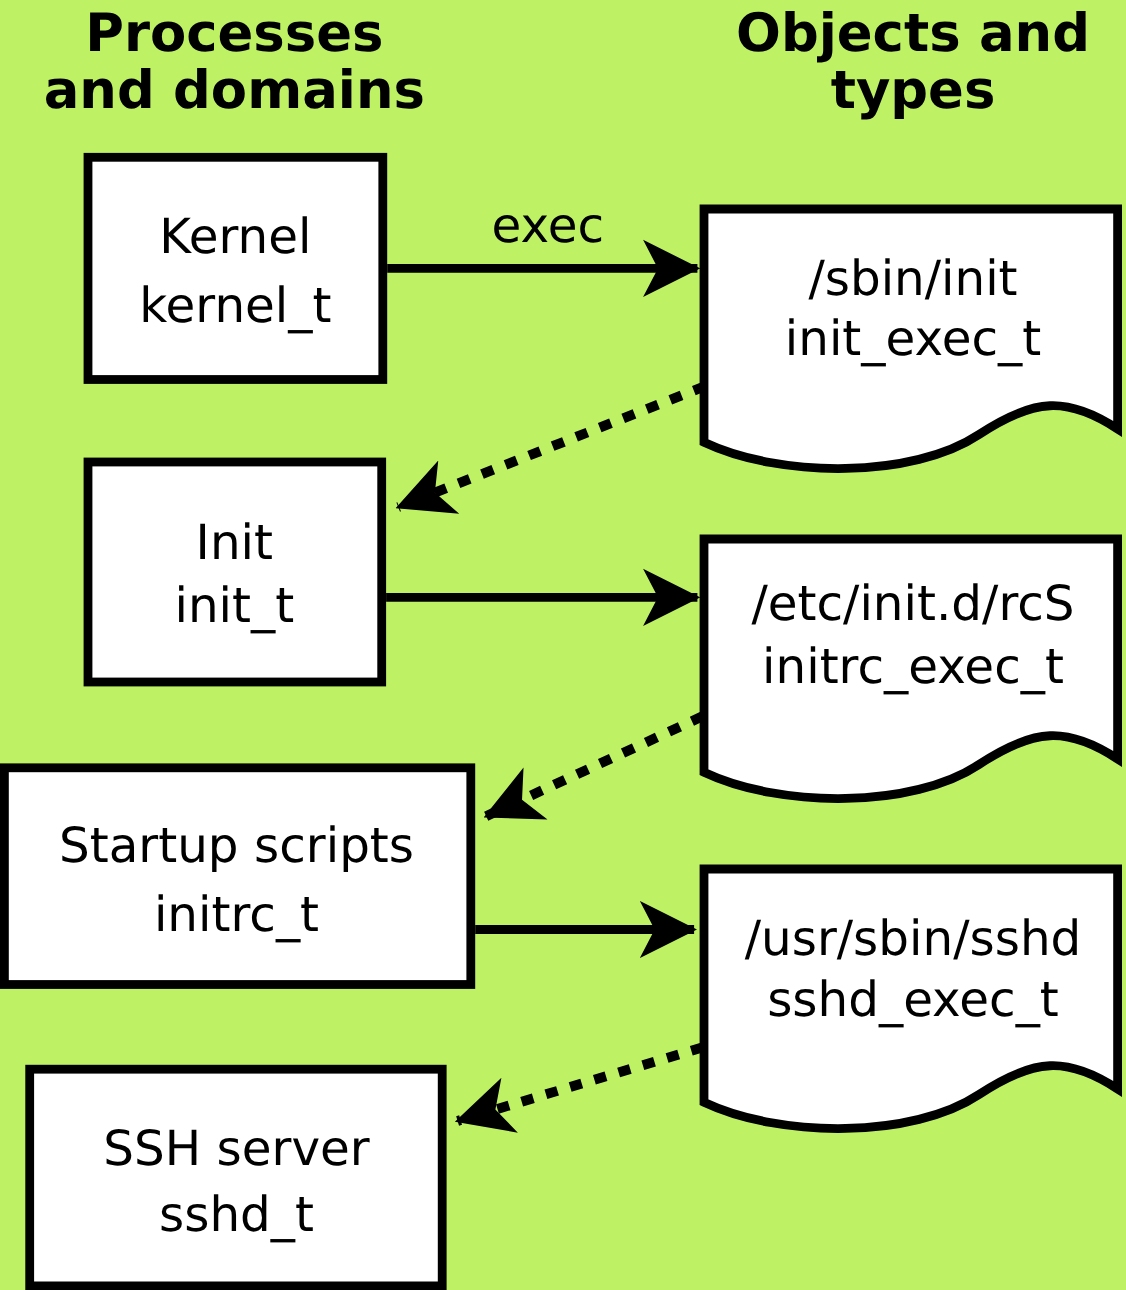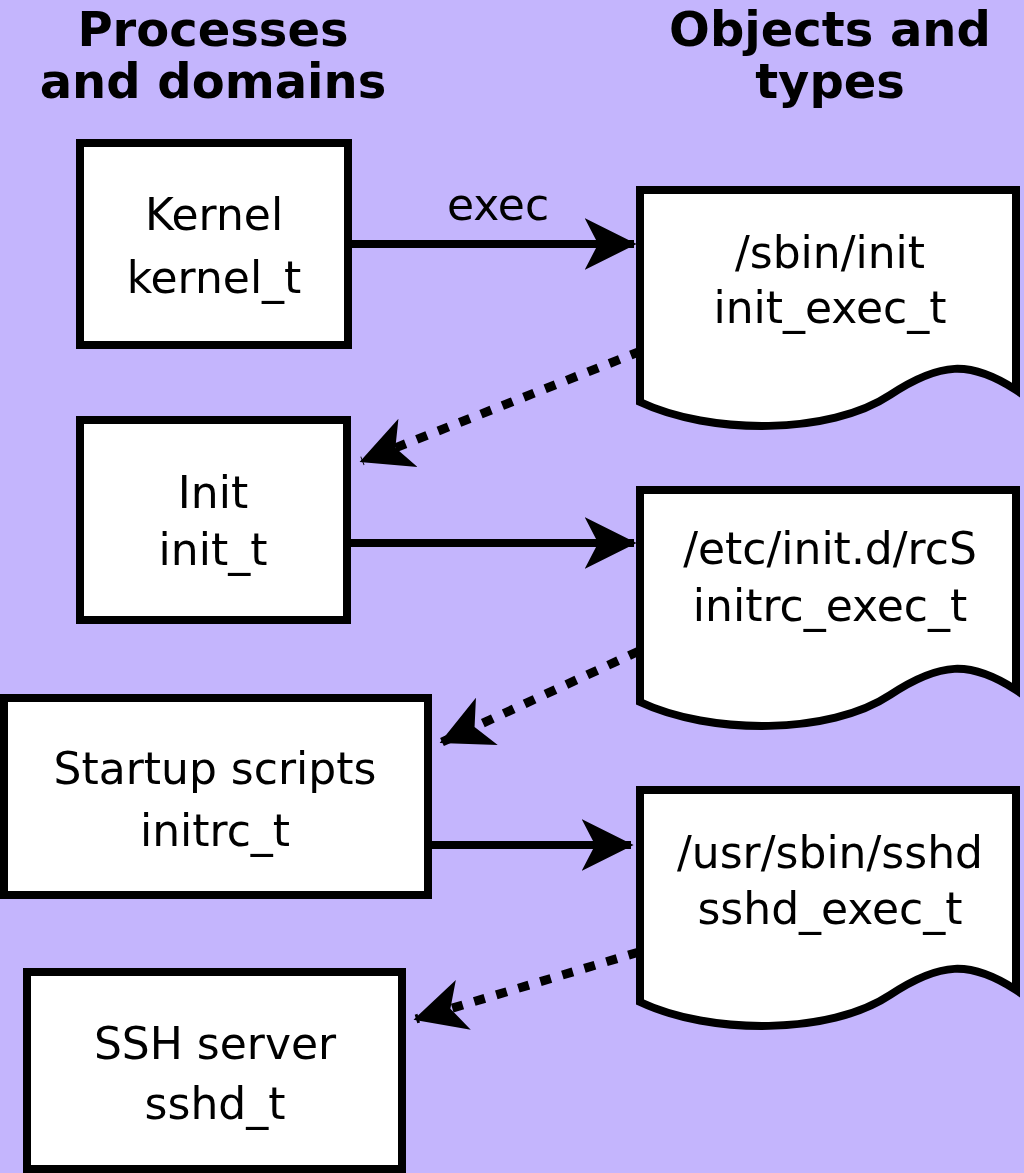--- a/index.html
+++ b/index.html
@@ -4,21 +4,21 @@
 <style>
   html, body {
     margin: 0;
     padding: 0;
     background: #ffffff;
   }
   .stage {
     position: relative;
     width: 1024px;
     height: 1173px;
-    background: #c4b5fd;
+    background: #bef264;
     overflow: hidden;
   }
   svg {
     display: block;
   }
   text {
     font-family: "DejaVu Sans", "Liberation Sans", sans-serif;
     fill: #000000;
   }
   .hdr {

